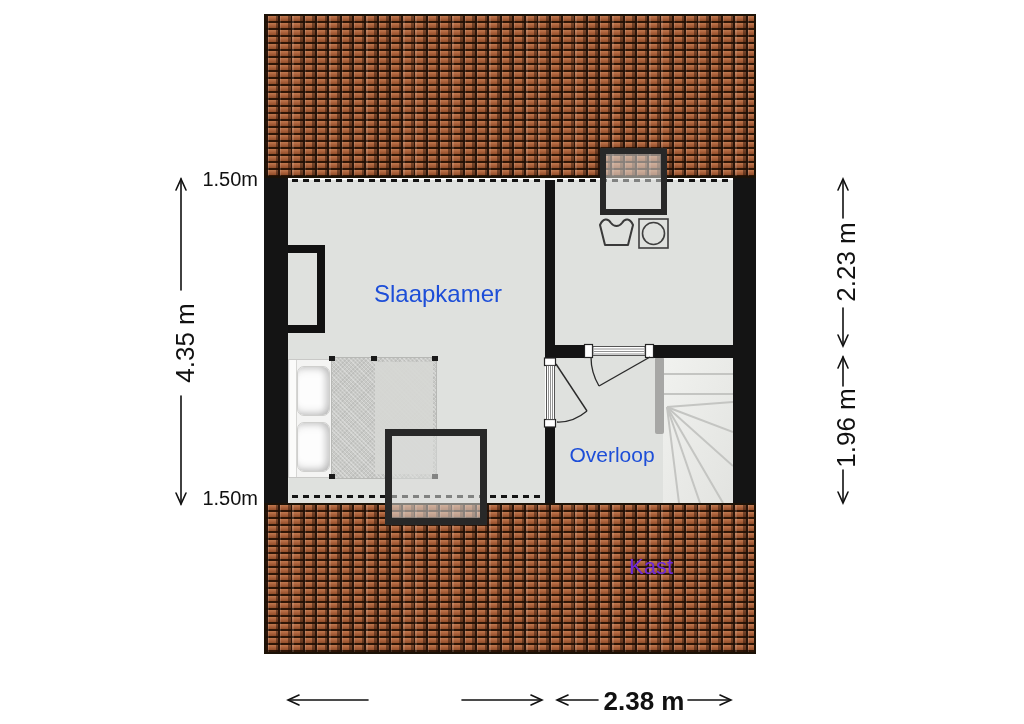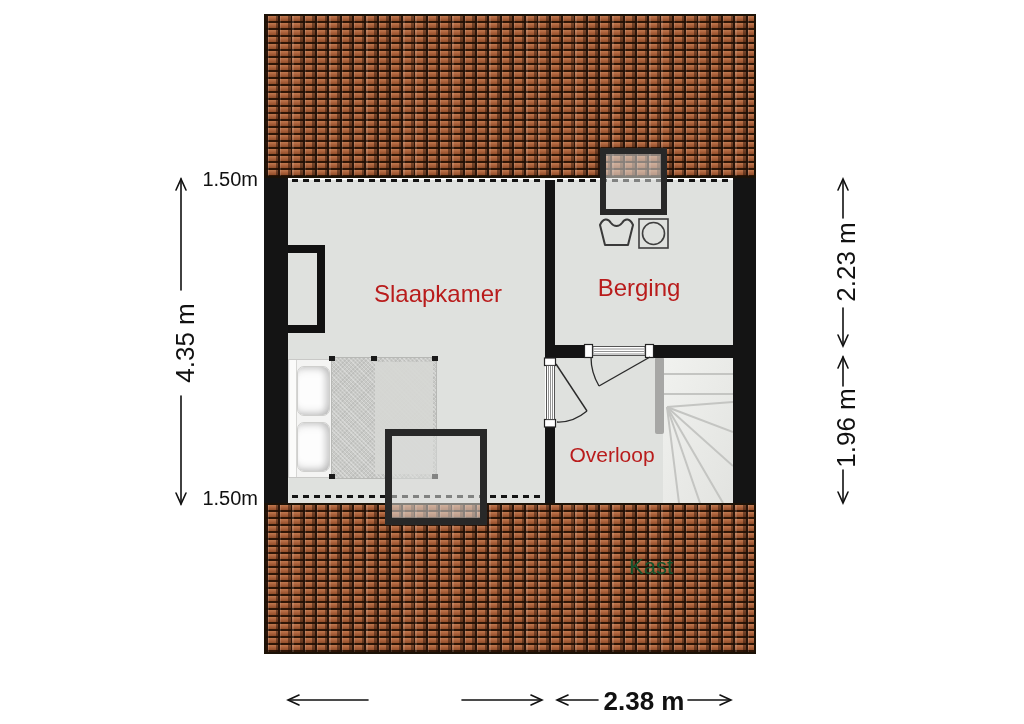--- a/index.html
+++ b/index.html
@@ -69,25 +69,25 @@
   
   .stairs-svg{left:663px;top:358px;}
   .handrail{left:655px;top:357px;width:9px;height:77px;background:#a7a7a5;border-radius:2px;}
 
   
   .skylight{position:absolute;box-sizing:border-box;background:rgba(219,221,218,0.55);}
   .skylight-top{left:600px;top:148px;width:67px;height:67px;border:6px solid #282828;}
   .skylight-bottom{left:385px;top:429px;width:102px;height:96px;border:7px solid #282828;}
 
   
-  .lbl{position:absolute;color:#b91c1c;text-align:center;white-space:nowrap;}
+  .lbl{position:absolute;color:#1d4ed8;text-align:center;white-space:nowrap;}
   .lbl-slaapkamer{left:338px;top:280px;width:200px;font-size:24px;}
   .lbl-berging{left:559px;top:274px;width:160px;font-size:24px;}
   .lbl-overloop{left:532px;top:443px;width:160px;font-size:21px;text-align:center;}
-  .lbl-kast{left:601px;top:554px;width:100px;font-size:22px;color:#14532d;}
+  .lbl-kast{left:601px;top:554px;width:100px;font-size:22px;color:#6d28d9;}
 
   .dim{position:absolute;color:#111;white-space:nowrap;}
   .dim-150-top{left:190px;top:168px;width:68px;font-size:20px;text-align:right;}
   .dim-150-bottom{left:190px;top:487px;width:68px;font-size:20px;text-align:right;}
   .dim-435{left:123px;top:330px;width:120px;height:26px;font-size:26px;text-align:center;
     transform:rotate(-90deg);}
   .dim-223{left:789px;top:249px;width:110px;height:26px;font-size:26px;text-align:center;transform:rotate(-90deg);}
   .dim-196{left:789px;top:415px;width:110px;height:26px;font-size:26px;text-align:center;transform:rotate(-90deg);}
   .dim-348{left:365px;top:686px;width:100px;font-size:26px;text-align:center;}
   .dim-238{left:594px;top:686px;width:100px;font-size:26px;text-align:center;font-weight:bold;}
@@ -178,21 +178,20 @@
 
   <svg class="abs" style="left:598px;top:214px;" width="72" height="38" viewBox="0 0 72 38">
     <path d="M2 11 C5 4 10 4 13 9 C16 13 21 13 24 9 C27 4 32 4 35 11 L30 31 L7 31 Z" fill="none" stroke="#3a3a3a" stroke-width="2" stroke-linejoin="round"></path>
     <g fill="none" stroke="#3f3f3f" stroke-width="1.6">
       <rect x="41" y="5" width="29" height="29"></rect>
       <circle cx="55.5" cy="19.5" r="11"></circle>
     </g>
   </svg>
 
   <div class="lbl lbl-slaapkamer">Slaapkamer</div>
-  <div class="lbl lbl-berging">Berging</div>
   <div class="lbl lbl-overloop">Overloop</div>
   <div class="lbl lbl-kast">Kast</div>
 
   <svg class="abs overlay-svg" width="1024" height="724" viewBox="0 0 1024 724">
     <g stroke="#111" stroke-width="1.6" fill="none" stroke-linecap="round">
 
       <path d="M181 179 V290"></path>
         <path d="M181 396 V504"></path>
       <path d="M176 190 L181 179 L186 190"></path>
       <path d="M176 493 L181 504 L186 493"></path>

